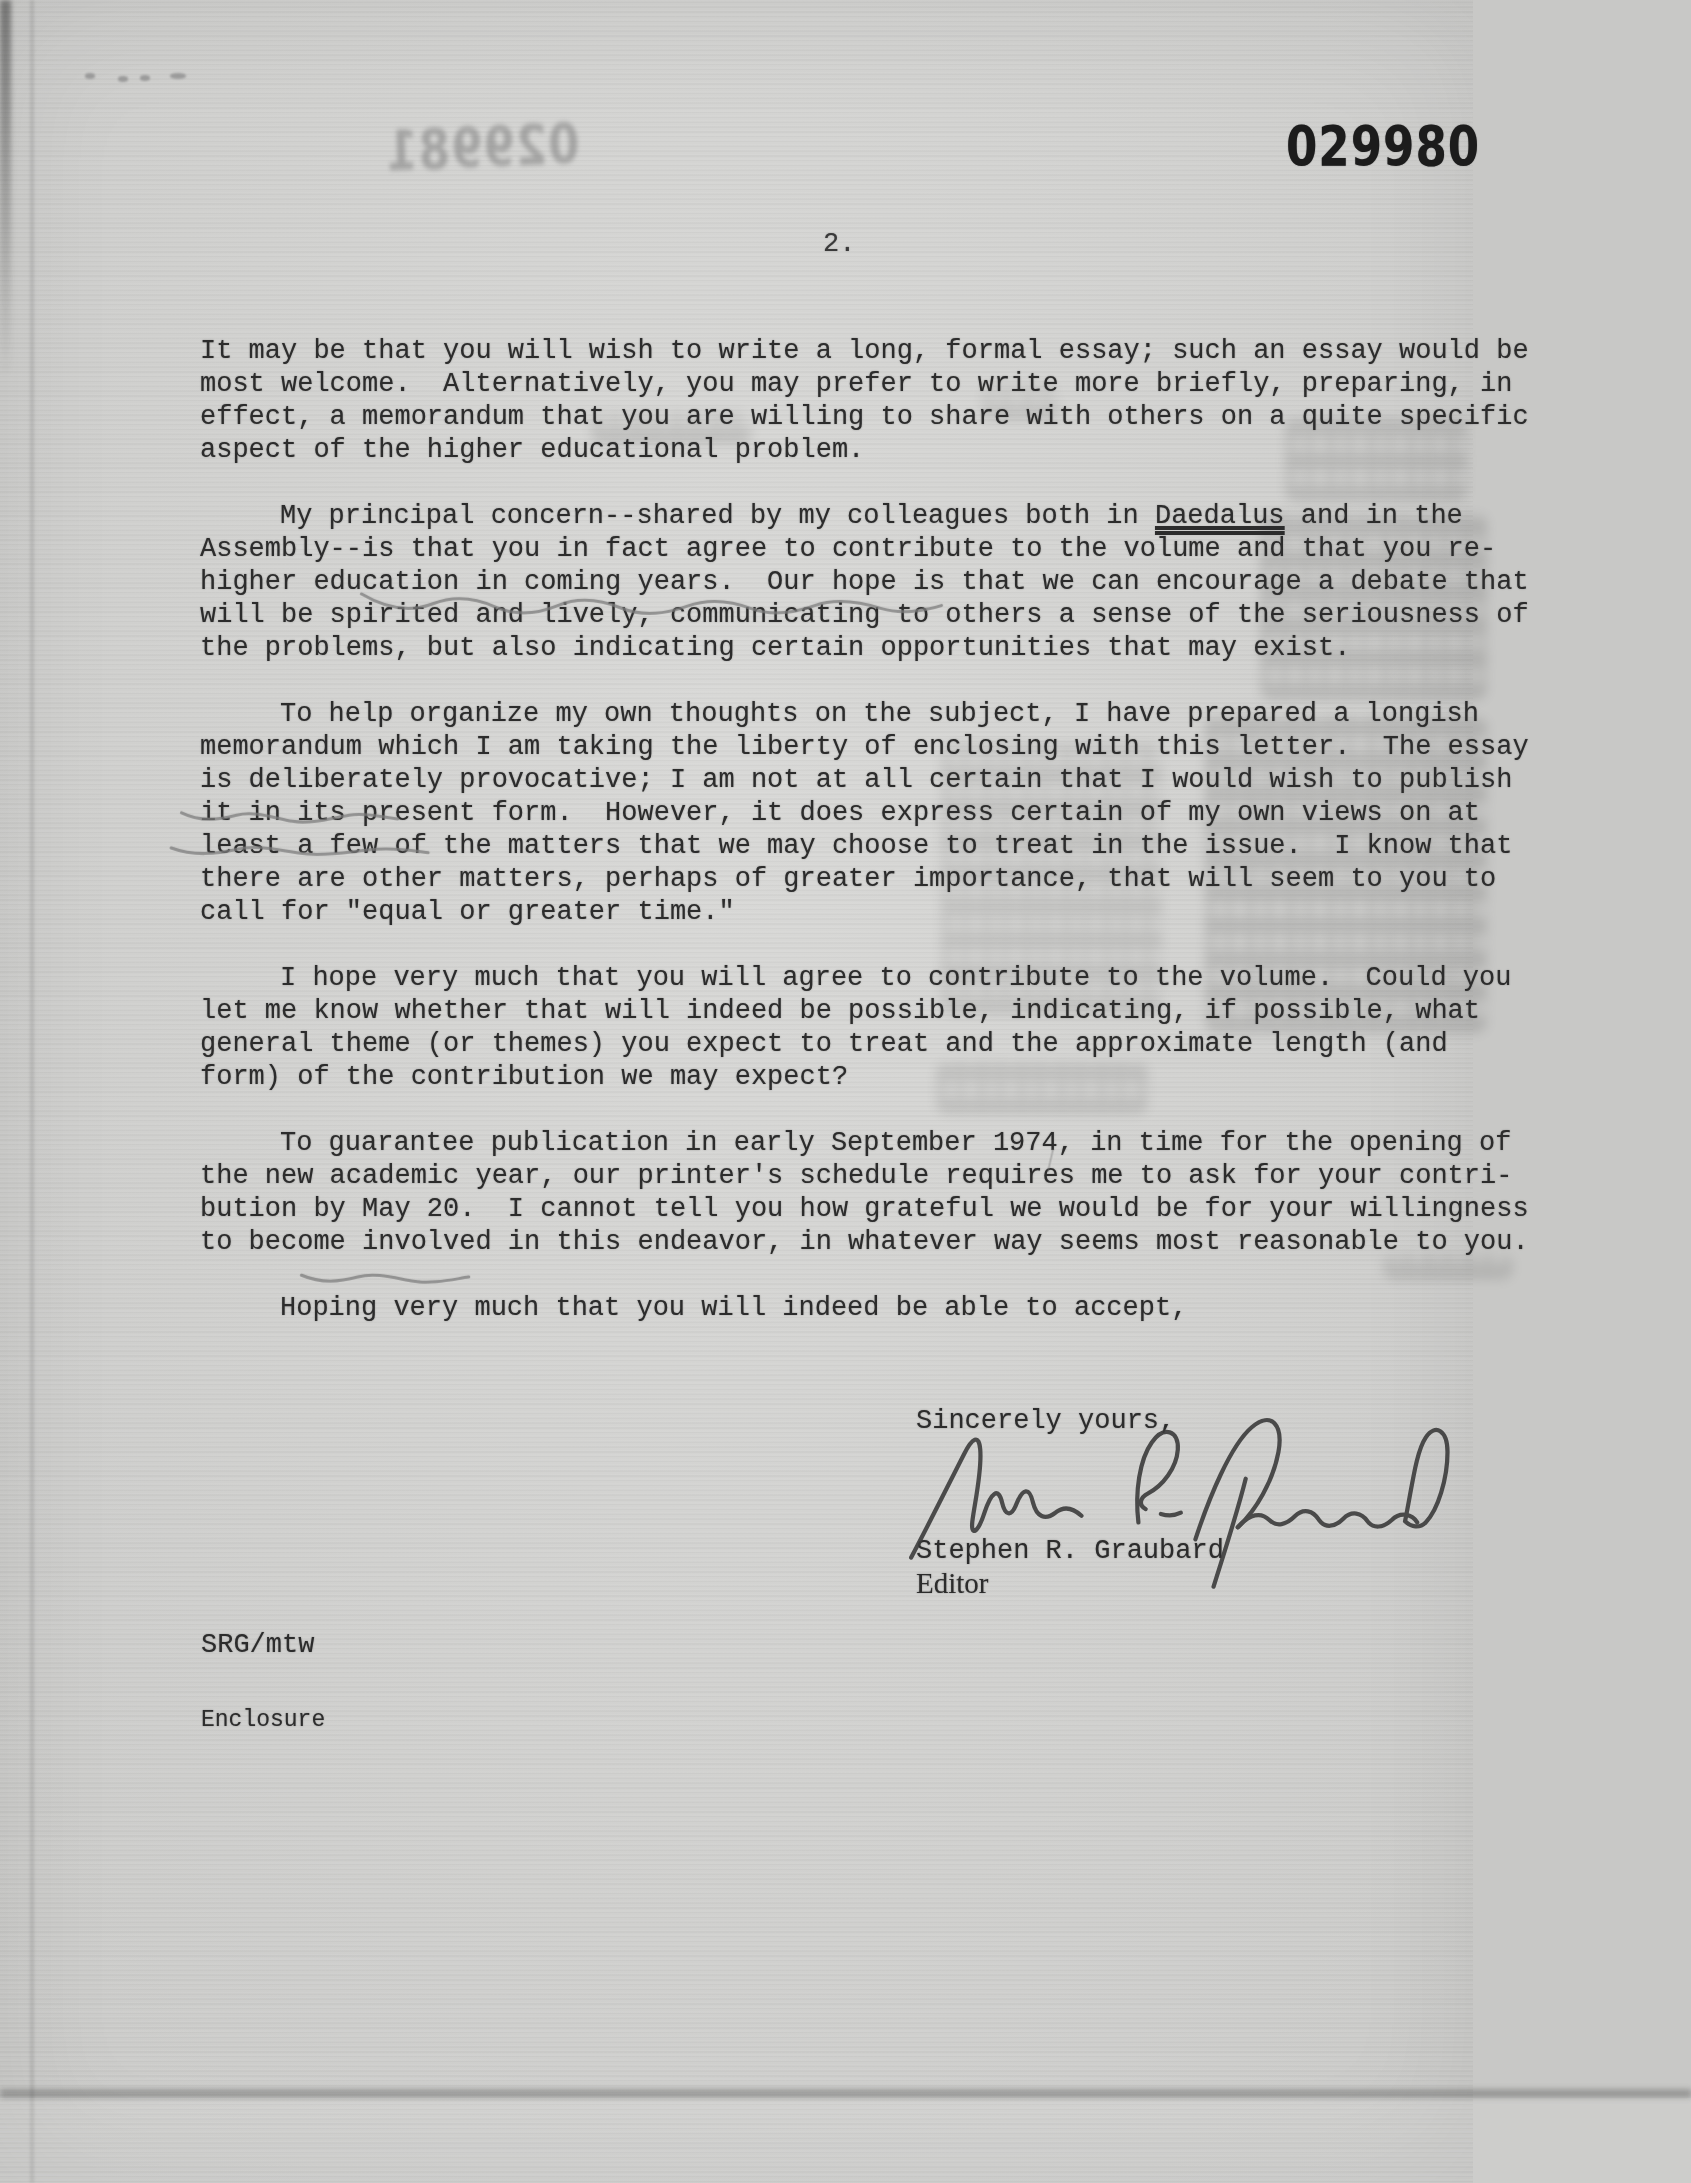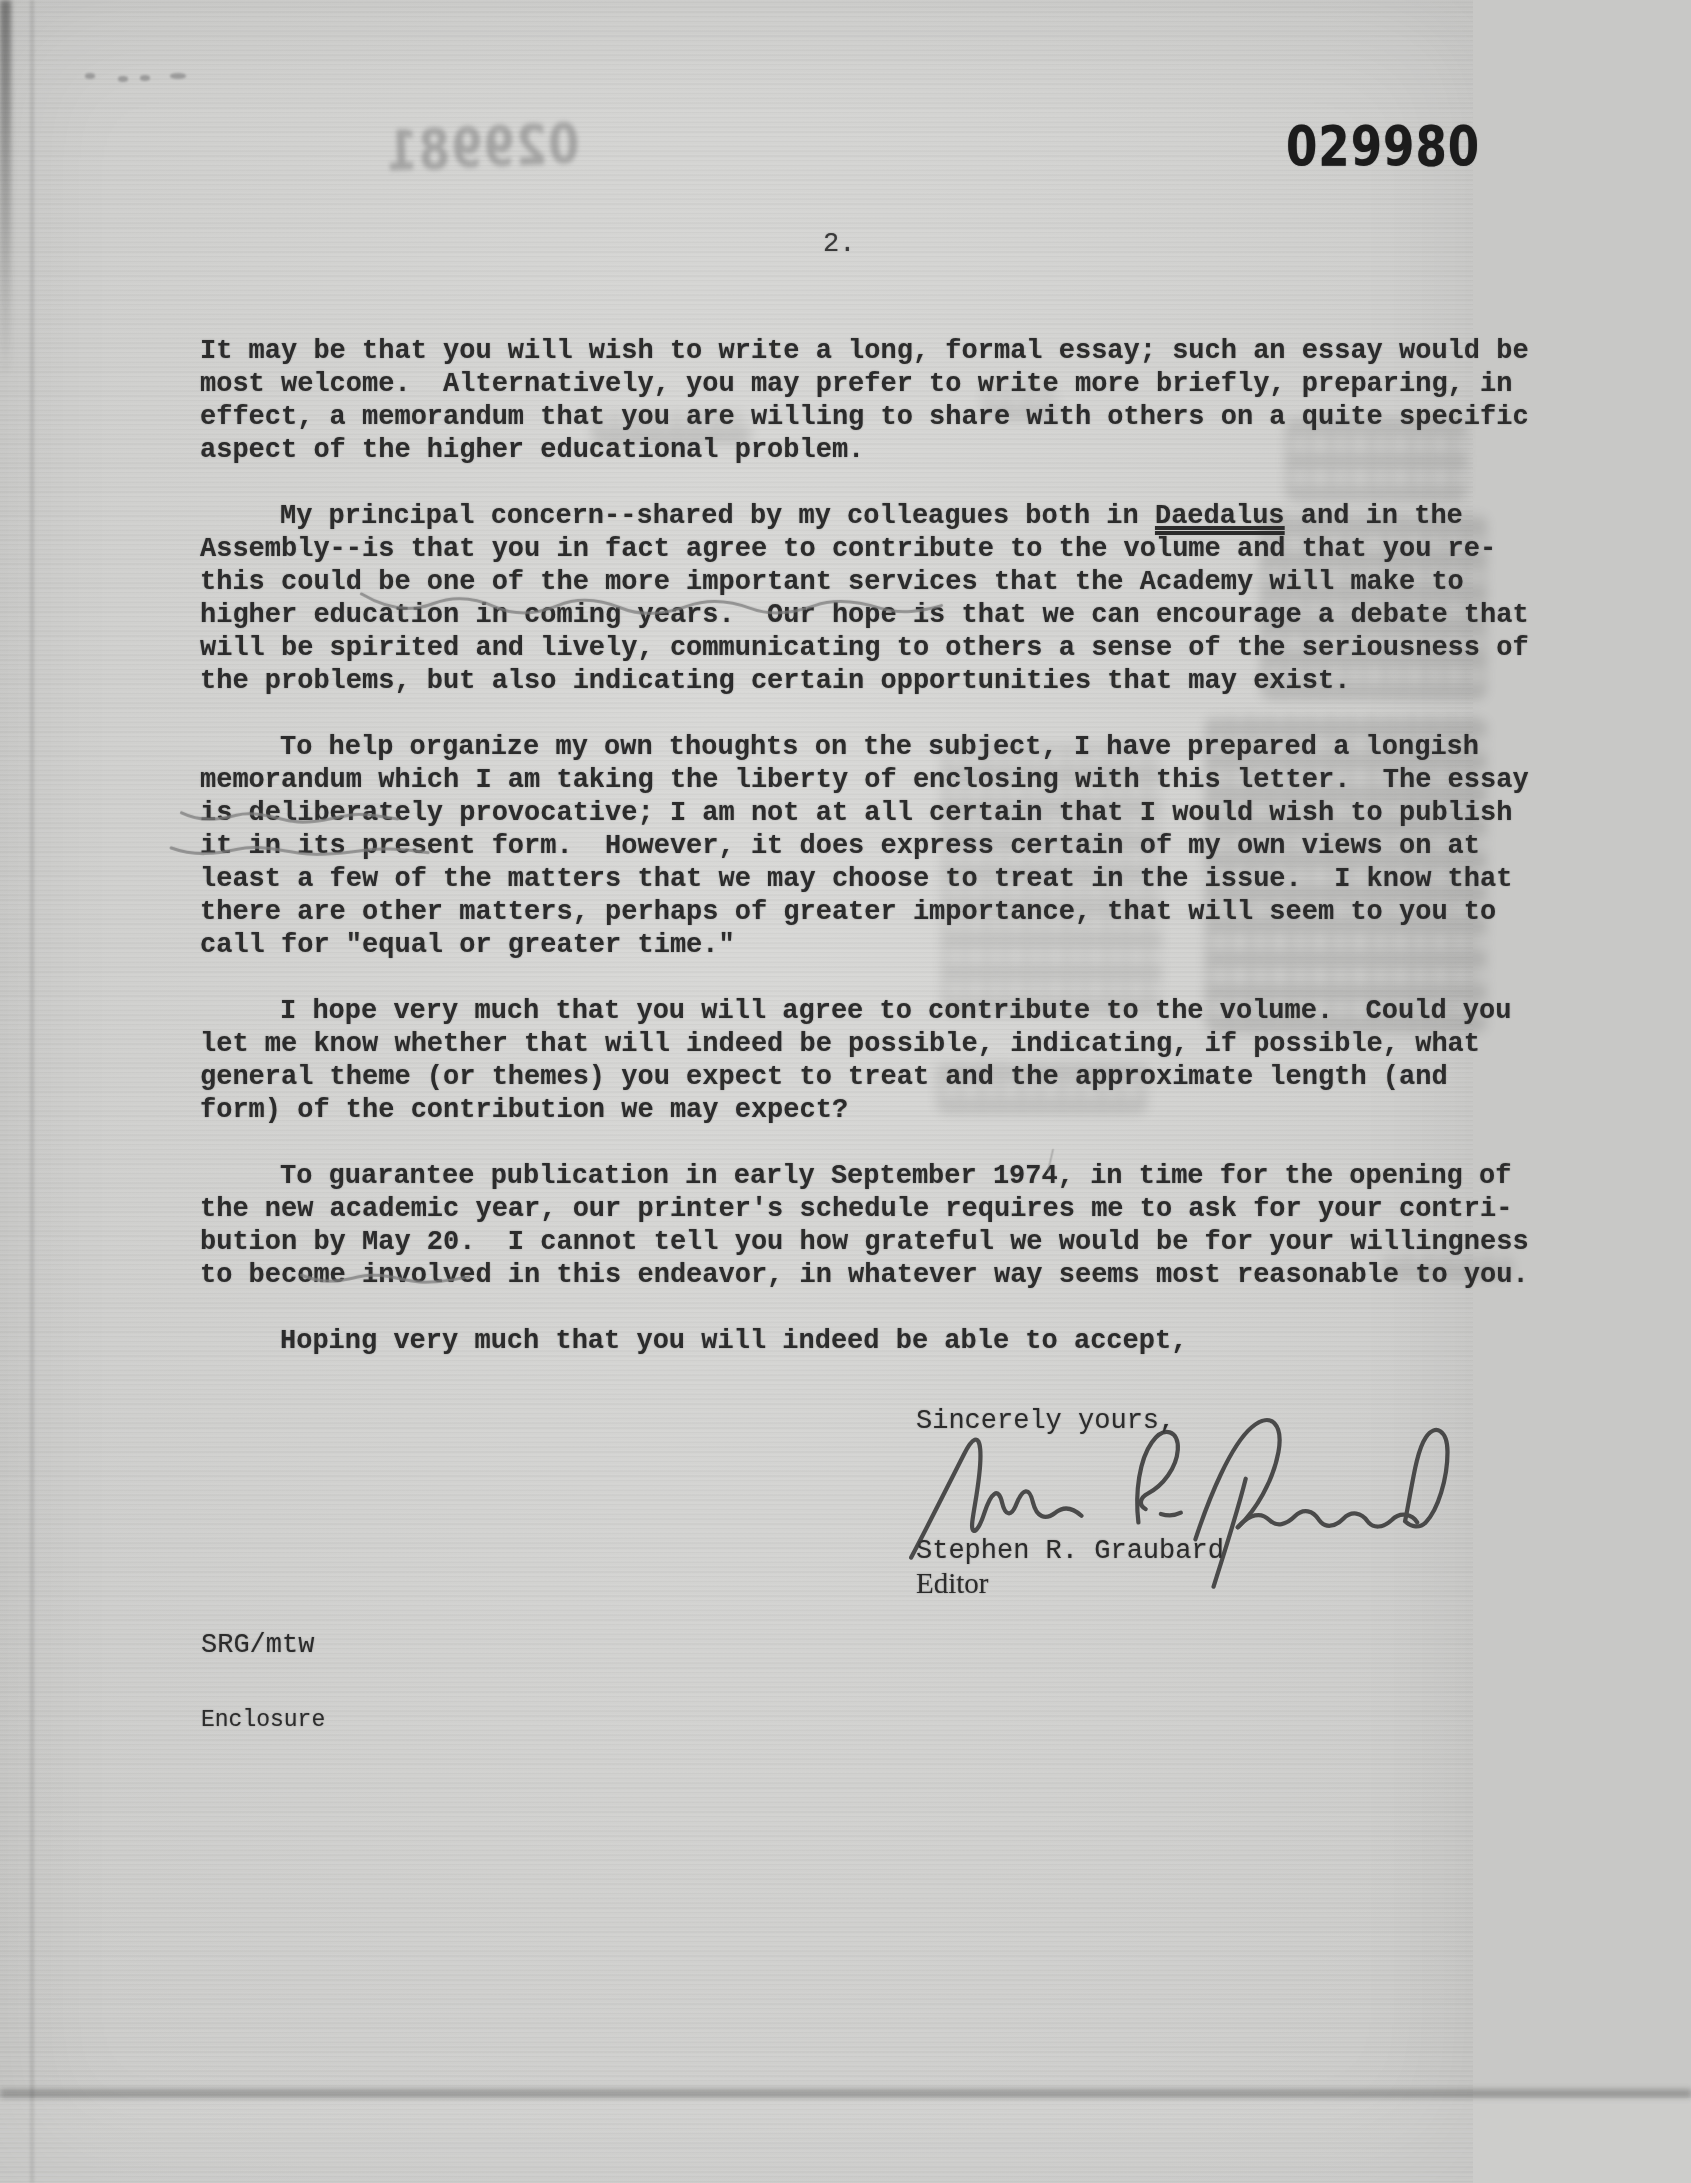--- a/index.html
+++ b/index.html
@@ -69,21 +69,21 @@
     font-size: 27px; line-height: 29px; color: #3a3a3a;
     text-shadow: 0 0 1.2px rgba(50,50,50,0.5);
   }
   
   .letter-body {
     position: absolute; left: 200px; top: 335px; width: 1346px;
     color: #2c2c2c;
     font-size: 27px;
     text-shadow: 0 0 1.5px rgba(40,40,40,0.45);
   }
-  .para { margin: 0 0 33px 0; font-weight: bold; }
+  .para { margin: 0 0 33px 0; }
   .tline { height: 33px; line-height: 33px; white-space: pre; }
   .indent { padding-left: 80px; }
   .dbl-underline {
     text-decoration-line: underline;
     text-decoration-style: double;
     text-decoration-thickness: 3.6px;
     text-underline-offset: 3px;
   }
   
   .signoff-salutation {
@@ -159,21 +159,20 @@
     <div class="para">
       <div class="tline">It may be that you will wish to write a long, formal essay; such an essay would be</div>
       <div class="tline">most welcome.  Alternatively, you may prefer to write more briefly, preparing, in</div>
       <div class="tline">effect, a memorandum that you are willing to share with others on a quite specific</div>
       <div class="tline">aspect of the higher educational problem.</div>
     </div>
 
     <div class="para">
       <div class="tline indent"><span>My principal concern--shared by my colleagues both in </span><span class="dbl-underline">Daedalus</span><span> and in the</span></div>
       <div class="tline">Assembly--is that you in fact agree to contribute to the volume and that you re-</div>
-      <div class="tline">this could be one of the more important services that the Academy will make to</div>
       <div class="tline">higher education in coming years.  Our hope is that we can encourage a debate that</div>
       <div class="tline">will be spirited and lively, communicating to others a sense of the seriousness of</div>
       <div class="tline">the problems, but also indicating certain opportunities that may exist.</div>
     </div>
 
     <div class="para">
       <div class="tline indent">To help organize my own thoughts on the subject, I have prepared a longish</div>
       <div class="tline">memorandum which I am taking the liberty of enclosing with this letter.  The essay</div>
       <div class="tline">is deliberately provocative; I am not at all certain that I would wish to publish</div>
       <div class="tline">it in its present form.  However, it does express certain of my own views on at</div>

